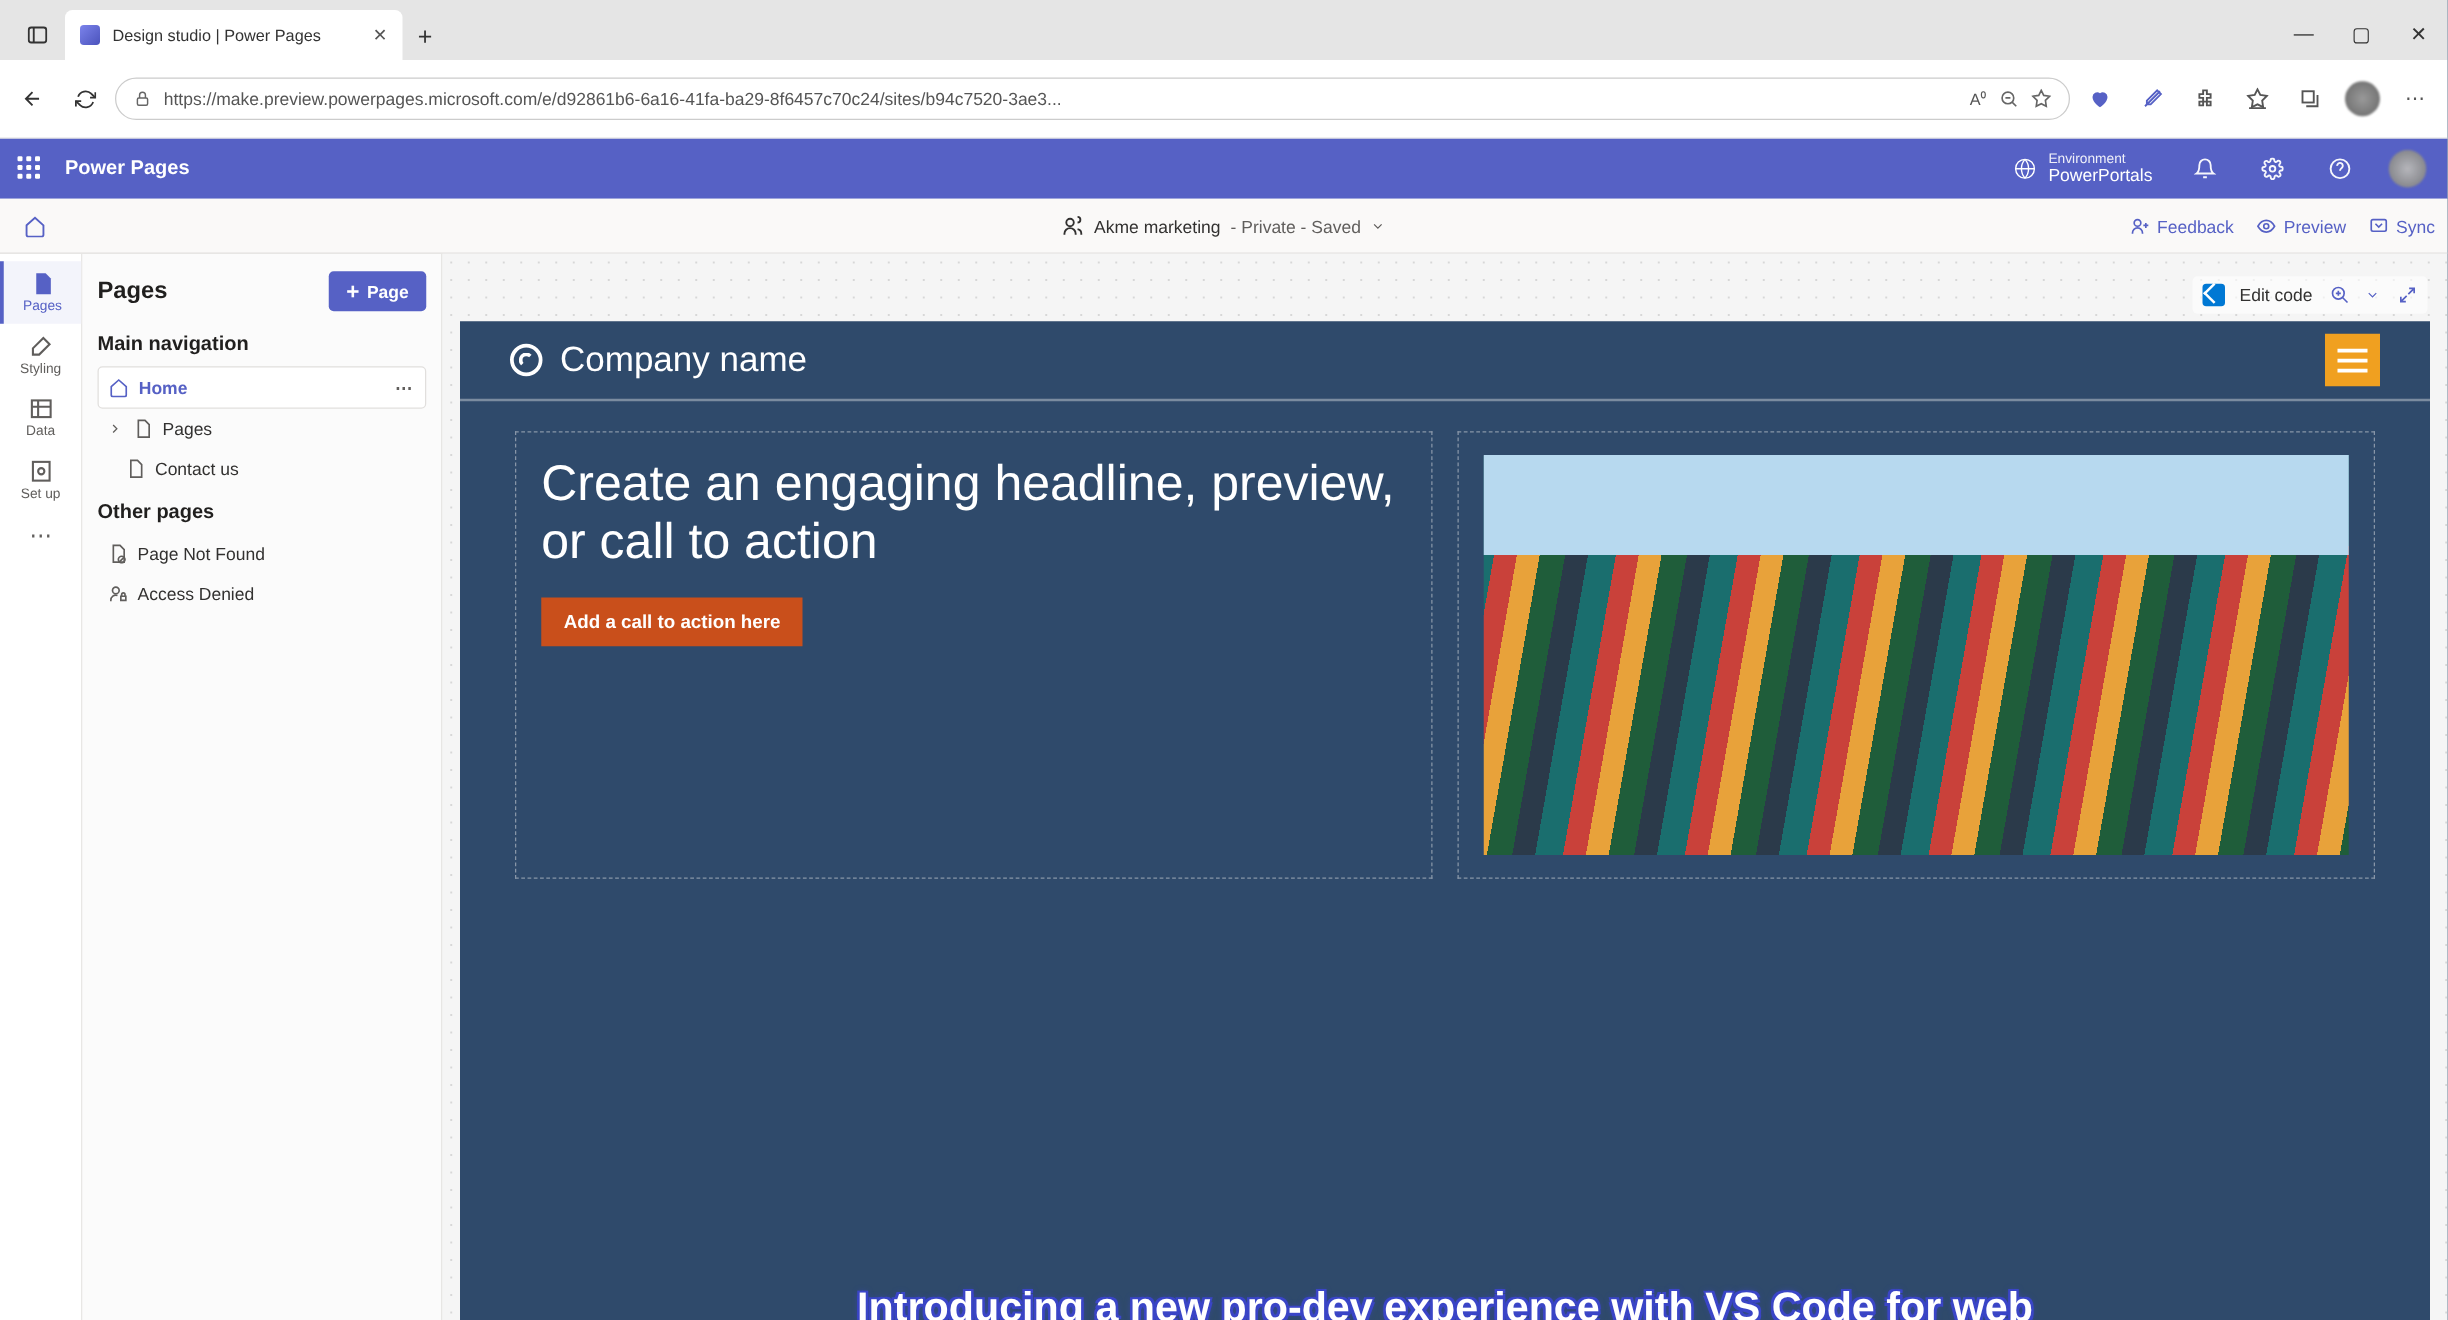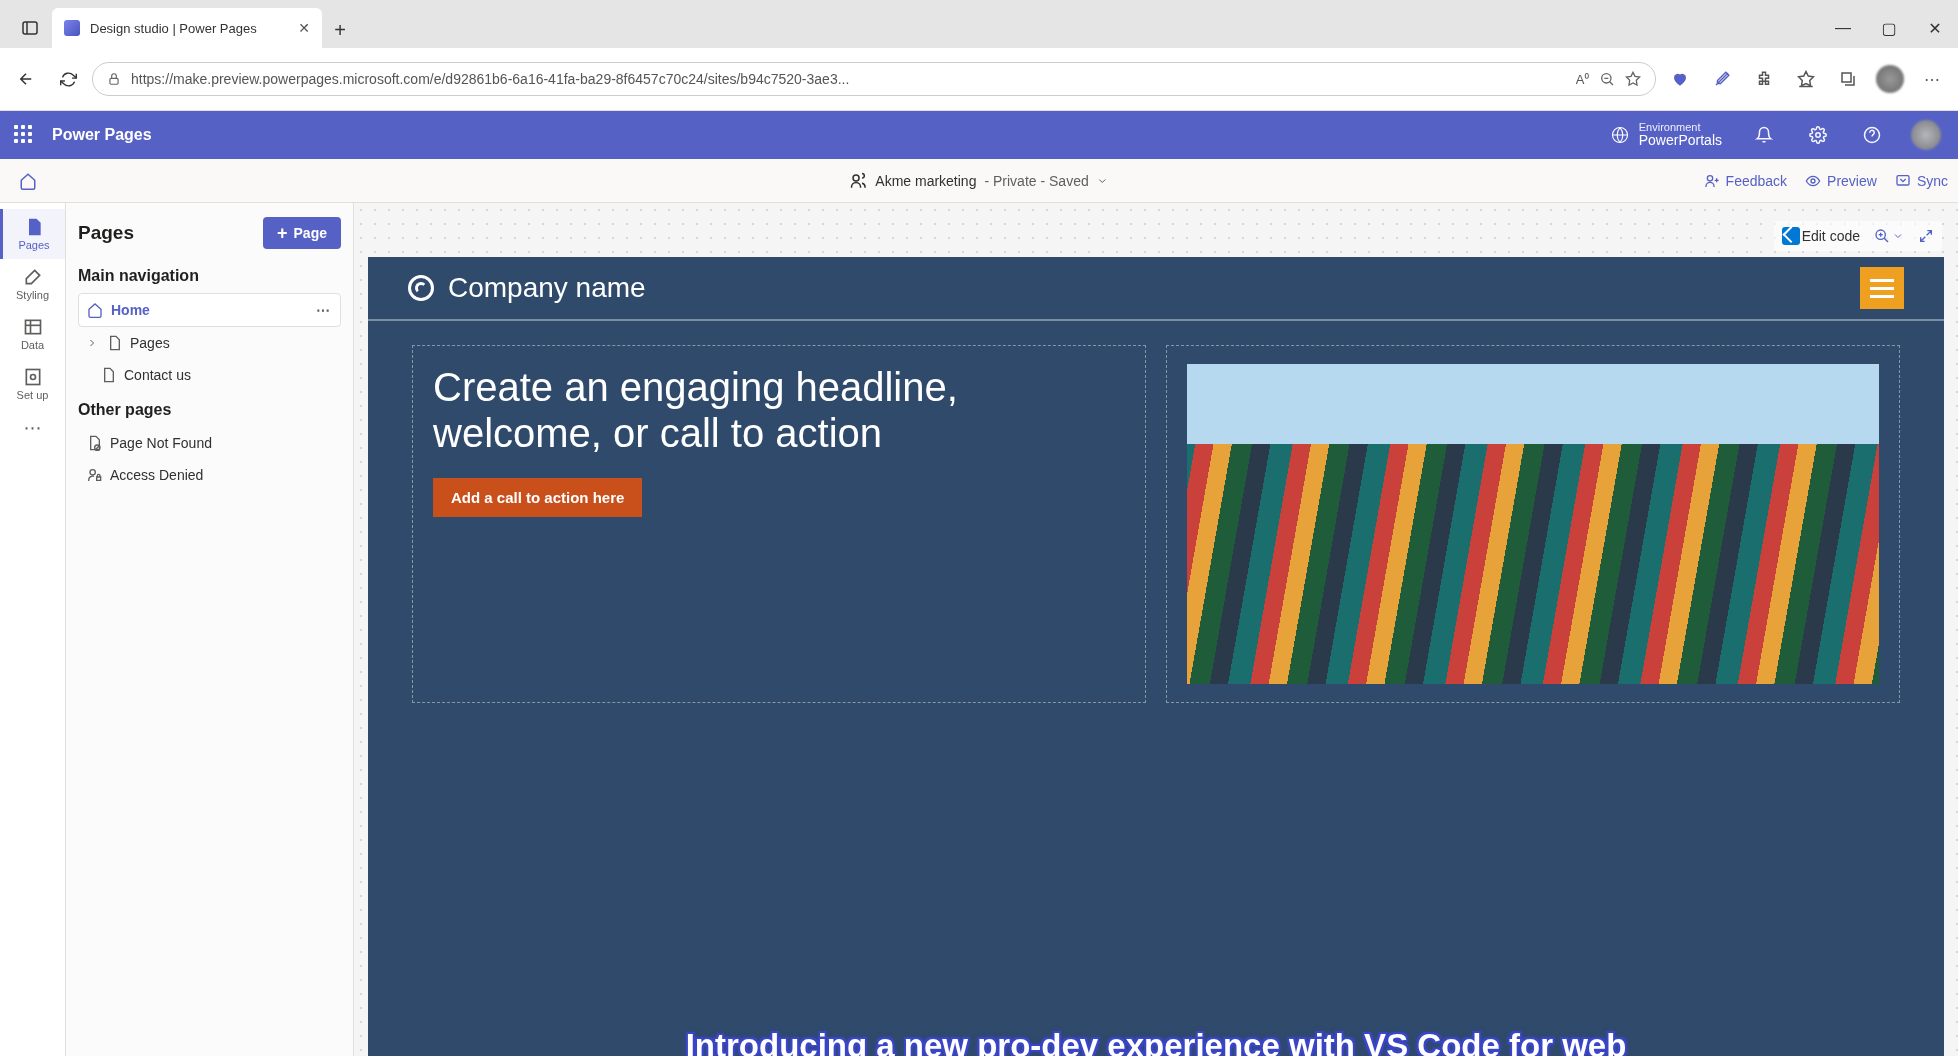--- a/index.html
+++ b/index.html
@@ -135,21 +135,21 @@
 .canvas-wrap { flex:1; background:#f5f5f5; position:relative; overflow:hidden; }
 .canvas-dots {
   position:absolute; inset:0;
   background-image: radial-gradient(#d7d7d7 1px, transparent 1px);
   background-size:14px 14px;
 }
 .canvas-toolbar {
   position:absolute; top:18px; right:16px; display:flex; align-items:center; gap:14px;
   background:rgba(255,255,255,.6); padding:6px 8px; border-radius:4px;
 }
-.canvas-tool { display:flex; align-items:center; gap:2px; color:#323130; font-size:14px; }
+.canvas-tool { display:flex; align-items:center; gap:12px; color:#323130; font-size:14px; }
 .vscode-badge { width:18px;height:18px;background:#0078d4;border-radius:3px;display:flex;align-items:center;justify-content:center; }
 .vscode-badge::after{content:"";width:10px;height:10px;border:2px solid #fff;border-right:none;border-top:none;transform:rotate(45deg) translate(-1px,-1px);}
 
 .site-frame {
   position:absolute; left:14px; right:14px; top:54px; bottom:0;
   background:#2f4a6b;
   overflow:hidden;
 }
 .site-nav {
   height:64px; display:flex; align-items:center; padding:0 40px; justify-content:space-between;
@@ -472,21 +472,21 @@
         </div>
         <div class="hamburger">
             <span></span>
             <span></span>
             <span></span>
           </div>
       </div>
 
       <div class="hero-row">
         <div class="hero-col">
-          <h1 class="hero-h1">Create an engaging headline, welcome, or call to action</h1>
+          <h1 class="hero-h1">Create an engaging headline, preview, or call to action</h1>
           <button class="cta">Add a call to action here</button>
         </div>
         <div class="hero-col">
           <div class="hero-img"></div>
         </div>
       </div>
 
       <div class="banner">Introducing a new pro-dev experience with VS Code for web</div>
     </div>
   </div>

